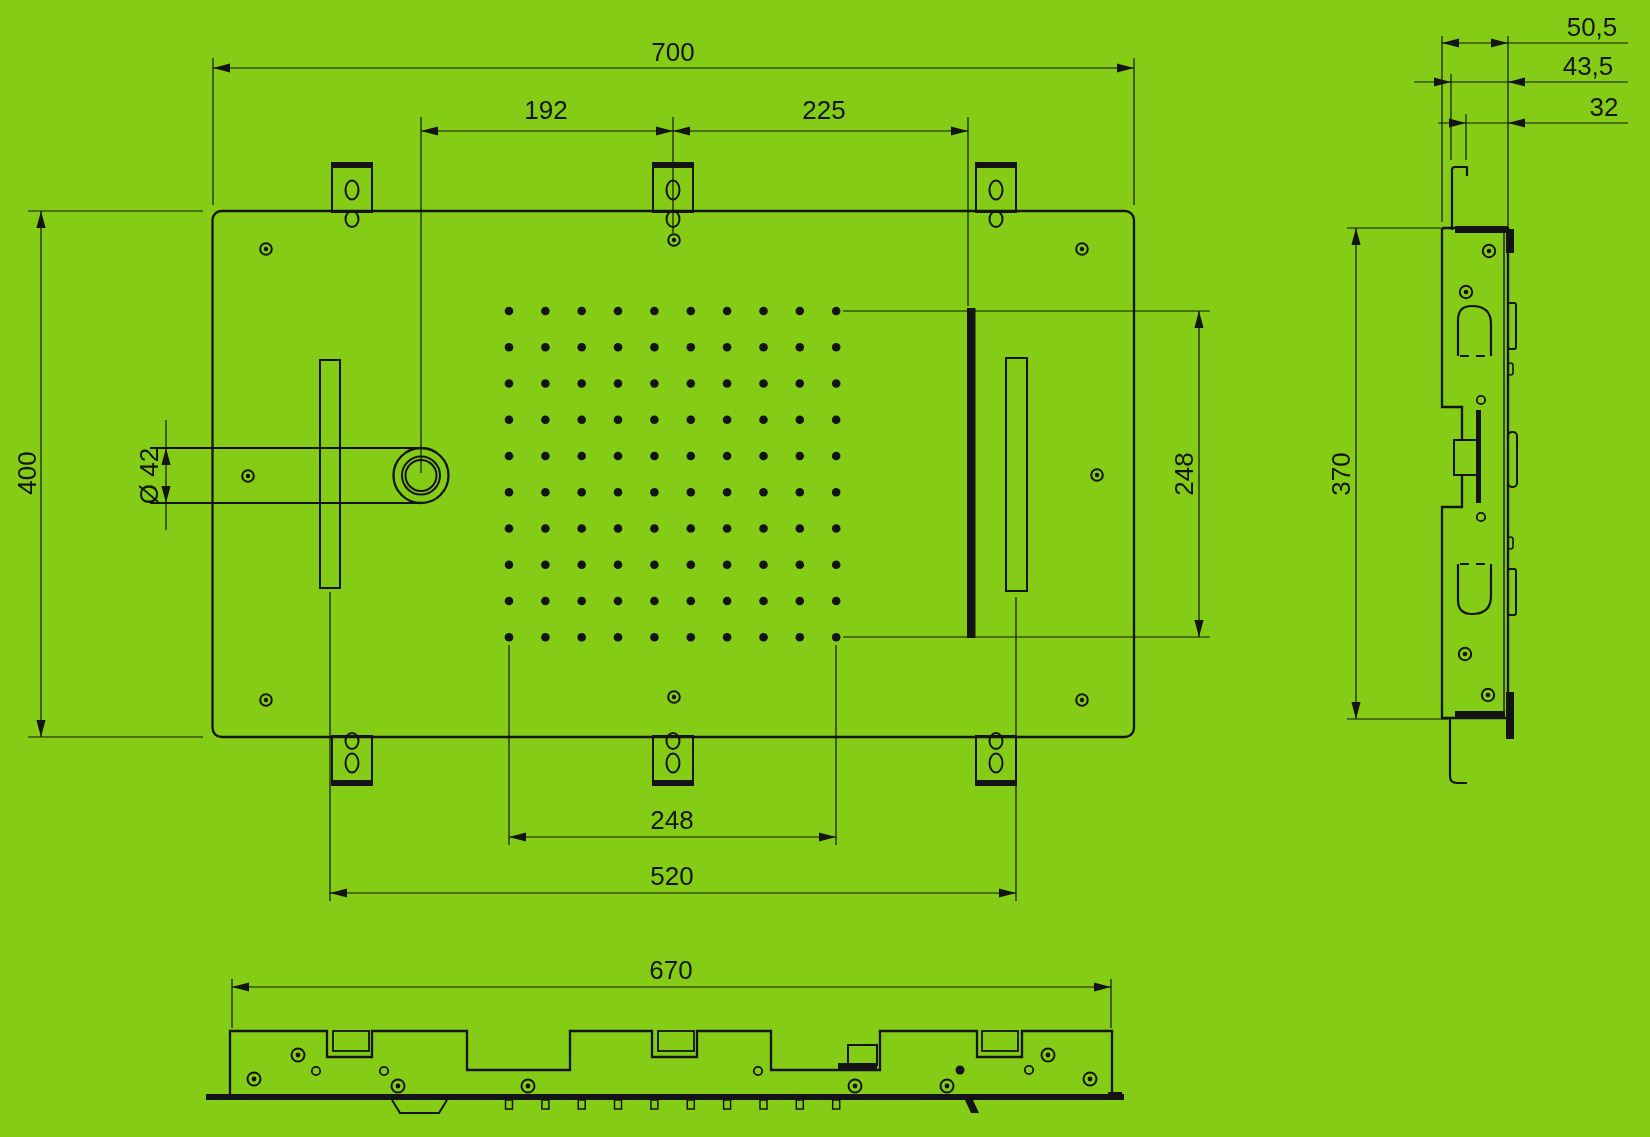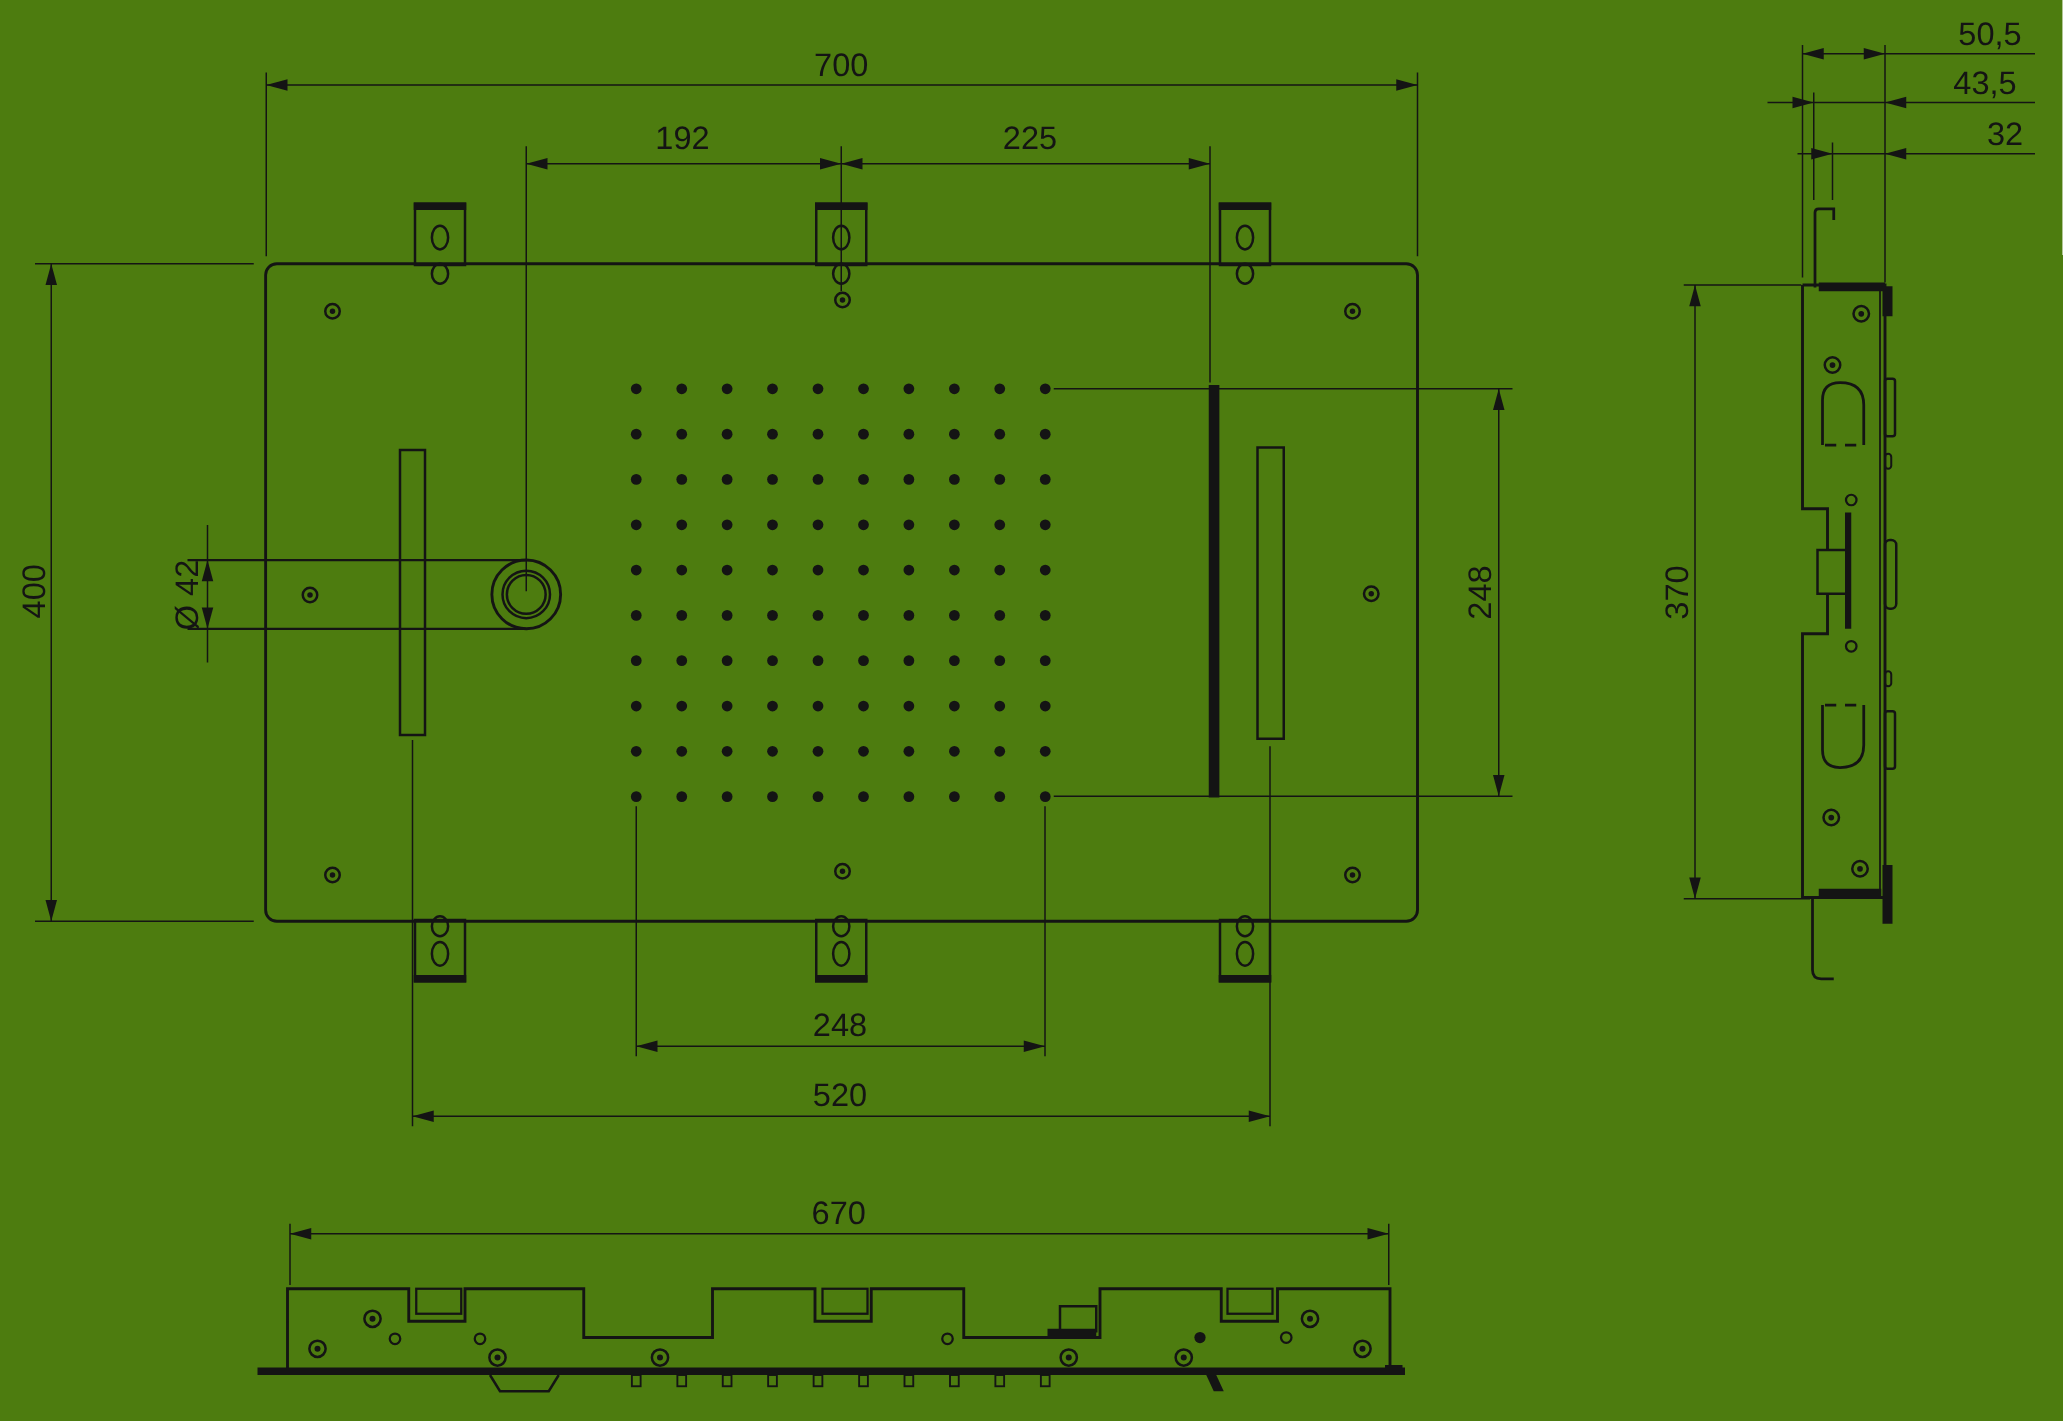--- a/index.html
+++ b/index.html
@@ -1,16 +1,16 @@
 <!DOCTYPE html>
 <html><head>
 <meta charset="utf-8">
 <style>
   html,body{margin:0;padding:0;background:#ffffff;}
-  .stage{position:relative;width:1650px;height:1137px;background:#4d7c0f;overflow:hidden;}
+  .stage{position:relative;width:1650px;height:1137px;background:#84cc16;overflow:hidden;}
   svg{display:block;}
   text{font-family:"Liberation Sans","DejaVu Sans",sans-serif;fill:#141414;}
   .dim-text{font-size:26px;}
 </style>
 </head>
 <body>
 
 <div class="stage">
 <svg width="1650" height="1137" viewBox="0 0 1650 1137">
 

